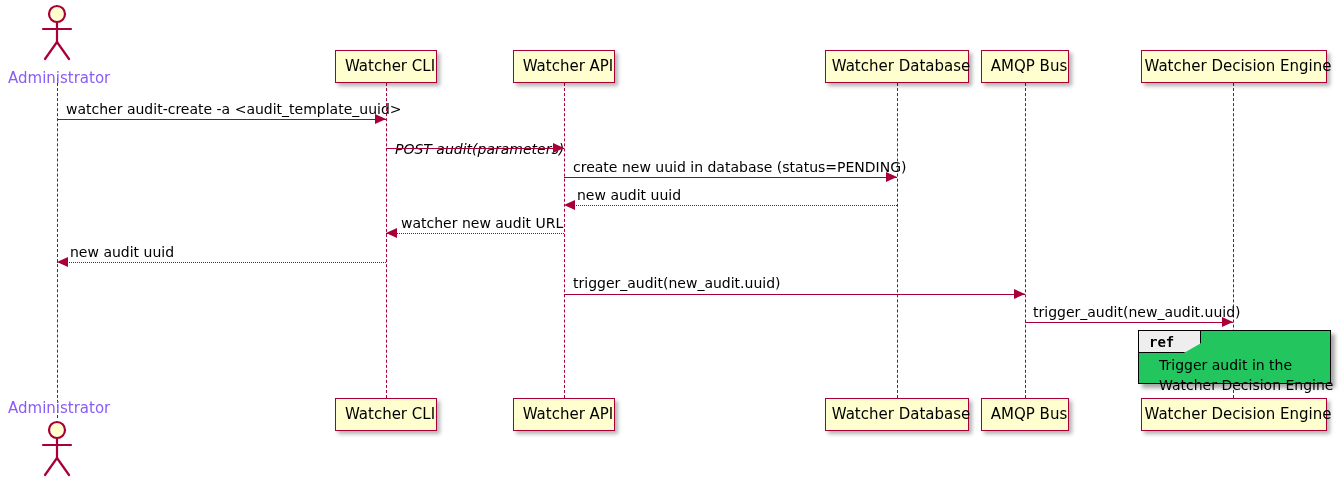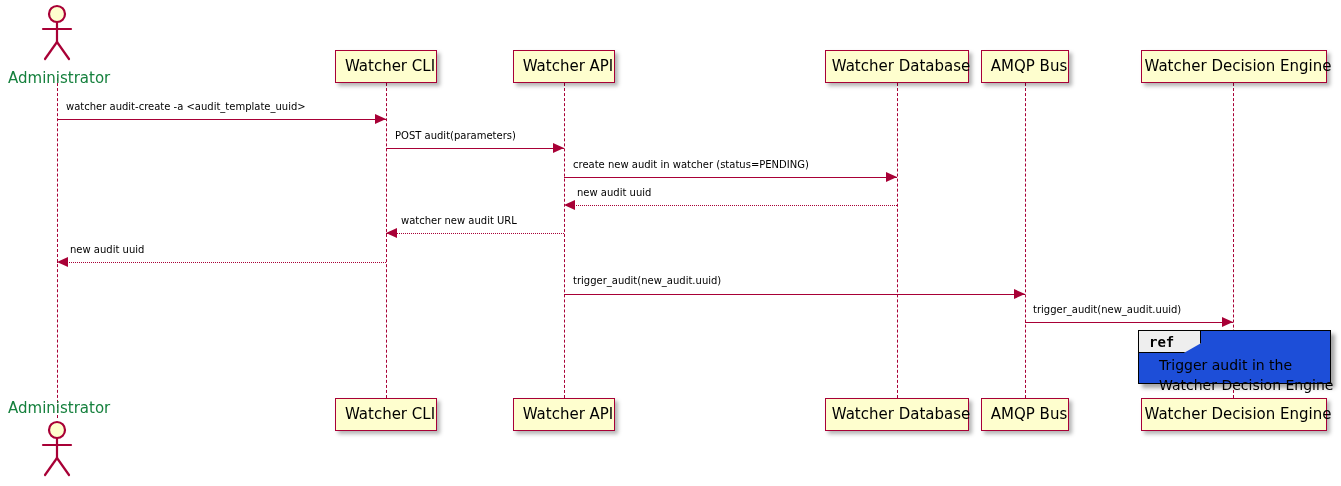--- a/index.html
+++ b/index.html
@@ -40,38 +40,38 @@
     font-size: 15px;
     line-height: 1;
     white-space: nowrap;
     color: #000000;
     padding-left: 8px;
   }
   .actor-label {
     position: absolute;
     font-size: 15px;
     white-space: nowrap;
-    color: #15803d;
+    color: #8b5cf6;
   }
   .actor-fig {
     position: absolute;
     width: 46px;
     height: 58px;
   }
   .msg-line {
     position: absolute;
     height: 0;
     border-top: 1.5px solid #A80036;
   }
   .msg-line.dotted {
     border-top: 1.5px dotted #A80036;
   }
   .msg-label {
     position: absolute;
-    font-size: 10px;
+    font-size: 14px;
     white-space: nowrap;
     color: #000000;
     line-height: 1;
   }
   .arrowhead {
     position: absolute;
     width: 0;
     height: 0;
   }
   .arrowhead.right {
@@ -80,21 +80,21 @@
     border-left: 11px solid #A80036;
   }
   .arrowhead.left {
     border-top: 5.5px solid transparent;
     border-bottom: 5.5px solid transparent;
     border-right: 11px solid #A80036;
   }
   .ref-box {
     position: absolute;
     box-sizing: border-box;
-    background: #1d4ed8;
+    background: #22c55e;
     border: 1.5px solid #000000;
     box-shadow: 4px 4px 4px rgba(0,0,0,0.35);
   }
   .ref-tab {
     position: absolute;
     left: 0;
     top: 0;
     height: 21px;
     background: #EEEEEE;
     border-right: 1.5px solid #000000;
@@ -167,25 +167,25 @@
   <div class="pbox" style="left:335px; top:398px; width:102px;">Watcher CLI</div>
   <div class="pbox" style="left:513px; top:398px; width:102px;">Watcher API</div>
   <div class="pbox" style="left:825px; top:398px; width:144px;">Watcher Database</div>
   <div class="pbox" style="left:981px; top:398px; width:88px;">AMQP Bus</div>
   <div class="pbox" style="left:1141px; top:398px; width:186px;">Watcher Decision Engine</div>
 
   <div class="msg-label" style="left:66px; top:102px;">watcher audit-create -a &lt;audit_template_uuid&gt;</div>
   <div class="msg-line" style="left:57px; top:119px; width:329px;"></div>
   <div class="arrowhead right" style="left:375px; top:114px;"></div>
 
-  <div class="msg-label" style="left:395px; top:131px;">POST audit(parameters)</div>
+  <div class="msg-label" style="left:395px; top:142px;font-style:italic;">POST audit(parameters)</div>
   <div class="msg-line" style="left:386px; top:148px; width:178px;"></div>
   <div class="arrowhead right" style="left:553px; top:143px;"></div>
 
-  <div class="msg-label" style="left:573px; top:160px;">create new audit in watcher (status=PENDING)</div>
+  <div class="msg-label" style="left:573px; top:160px;">create new uuid in database (status=PENDING)</div>
   <div class="msg-line" style="left:564px; top:177px; width:333px;"></div>
   <div class="arrowhead right" style="left:886px; top:172px;"></div>
 
   <div class="msg-label" style="left:577px; top:188px;">new audit uuid</div>
   <div class="msg-line dotted" style="left:564px; top:205px; width:333px;"></div>
   <div class="arrowhead left" style="left:564px; top:200px;"></div>
 
   <div class="msg-label" style="left:401px; top:216px;">watcher new audit URL</div>
   <div class="msg-line dotted" style="left:386px; top:233px; width:178px;"></div>
   <div class="arrowhead left" style="left:386px; top:228px;"></div>

